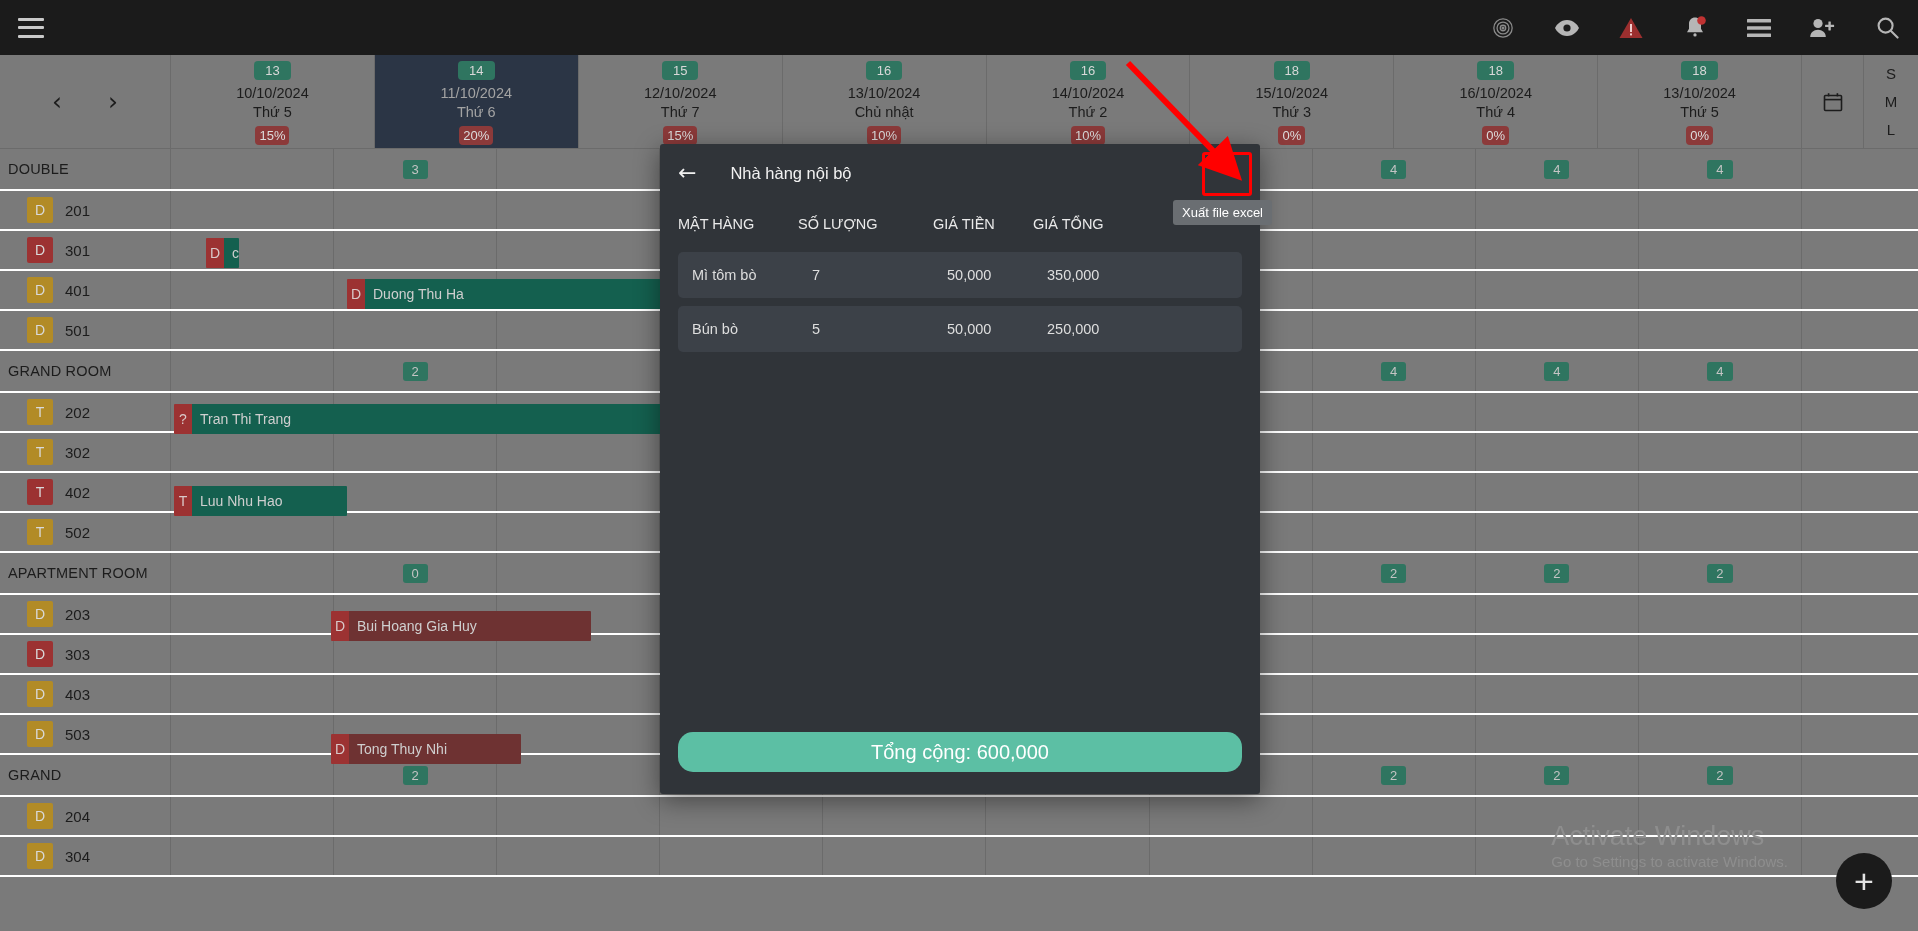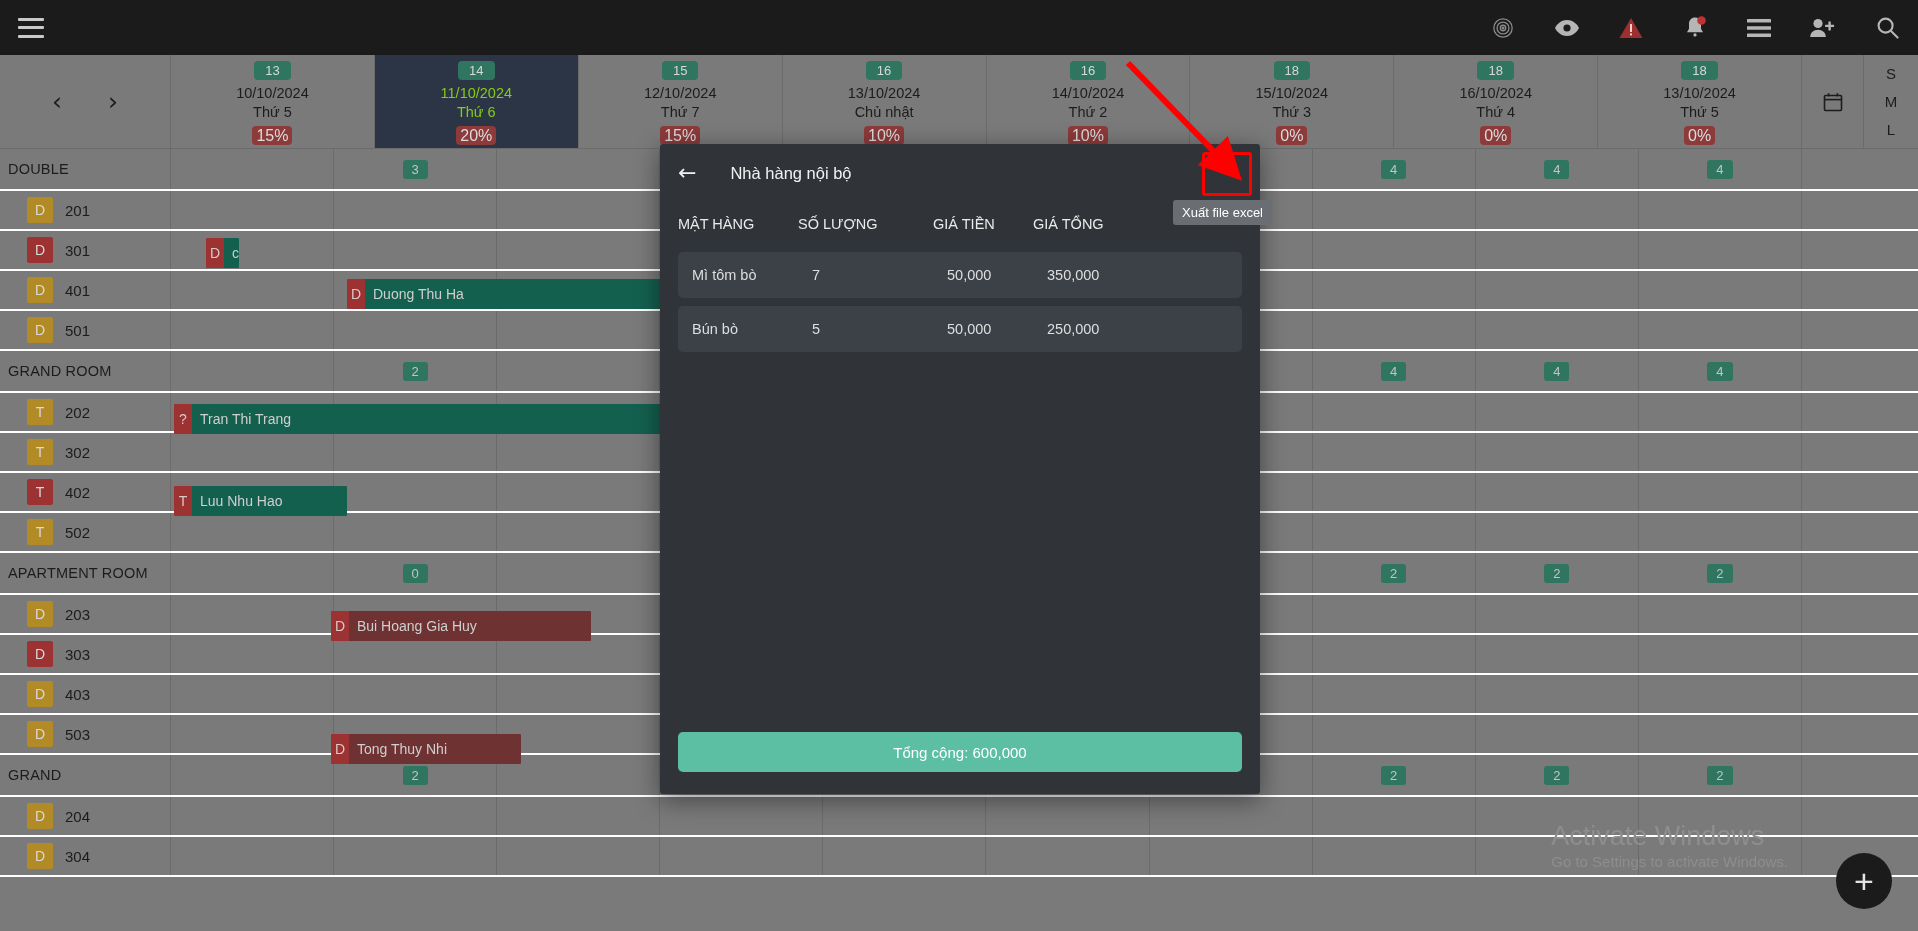--- a/index.html
+++ b/index.html
@@ -42,23 +42,23 @@
     justify-content:center;border-right:1px solid #6b6b6b;box-sizing:border-box;gap:1px;
     padding-top:3px;
   }
   .daycol.selected{background:#2b3545;}
   .daycol .cnt{
     background:#2f7560;color:#d8d8d8;font-size:13px;border-radius:4px;
     padding:2px 11px;line-height:15px;
   }
   .daycol .dt{color:#1c1c1c;font-size:14.5px;line-height:18px;margin-top:3px;}
   .daycol .dw{color:#1c1c1c;font-size:14.5px;line-height:18px;}
-  .daycol.selected .dt,.daycol.selected .dw{color:#84cc16;}
+  .daycol.selected .dt,.daycol.selected .dw{color:#a3a3a3;}
   .daycol .pct{
-    background:#8c3a3a;color:#dcdcdc;font-size:16px;border-radius:4px;
+    background:#8c3a3a;color:#dcdcdc;font-size:13px;border-radius:4px;
     padding:2px 4px;line-height:15px;margin-top:4px;
   }
   .calcell{
     width:62px;flex:0 0 62px;display:flex;align-items:center;justify-content:center;
     border-right:1px solid #6b6b6b;box-sizing:border-box;
   }
   .smlcell{
     width:54px;flex:0 0 54px;display:flex;flex-direction:column;align-items:center;
     justify-content:center;gap:14px;box-sizing:border-box;
   }
@@ -162,22 +162,22 @@
   .c3{width:100px;flex:0 0 100px;}
   .c4{flex:1 1 auto;}
   .m-body{flex:1 1 auto;padding:6px 18px 0;box-sizing:border-box;overflow:hidden;}
   .m-row{
     display:flex;align-items:center;height:46px;background:#3c4148;border-radius:5px;
     padding:0 14px;box-sizing:border-box;margin-bottom:8px;cursor:pointer;
   }
   .m-row div{color:#dedede;font-size:14.5px;}
   .m-foot{flex:0 0 auto;padding:0 18px 22px;box-sizing:border-box;}
   .totalbar{
-    height:40px;background:#5cbfa4;border-radius:5px;display:flex;align-items:center;
-    justify-content:center;color:#ffffff;font-size:15px;cursor:pointer;
+    height:40px;background:#5cbfa4;border-radius:15px;display:flex;align-items:center;
+    justify-content:center;color:#ffffff;font-size:20px;cursor:pointer;
   }
 
   
   .annot{position:absolute;left:0;top:0;width:1918px;height:931px;pointer-events:none;z-index:70;}
 </style>
 </head>
 <body>
 
 <div id="app">
 

